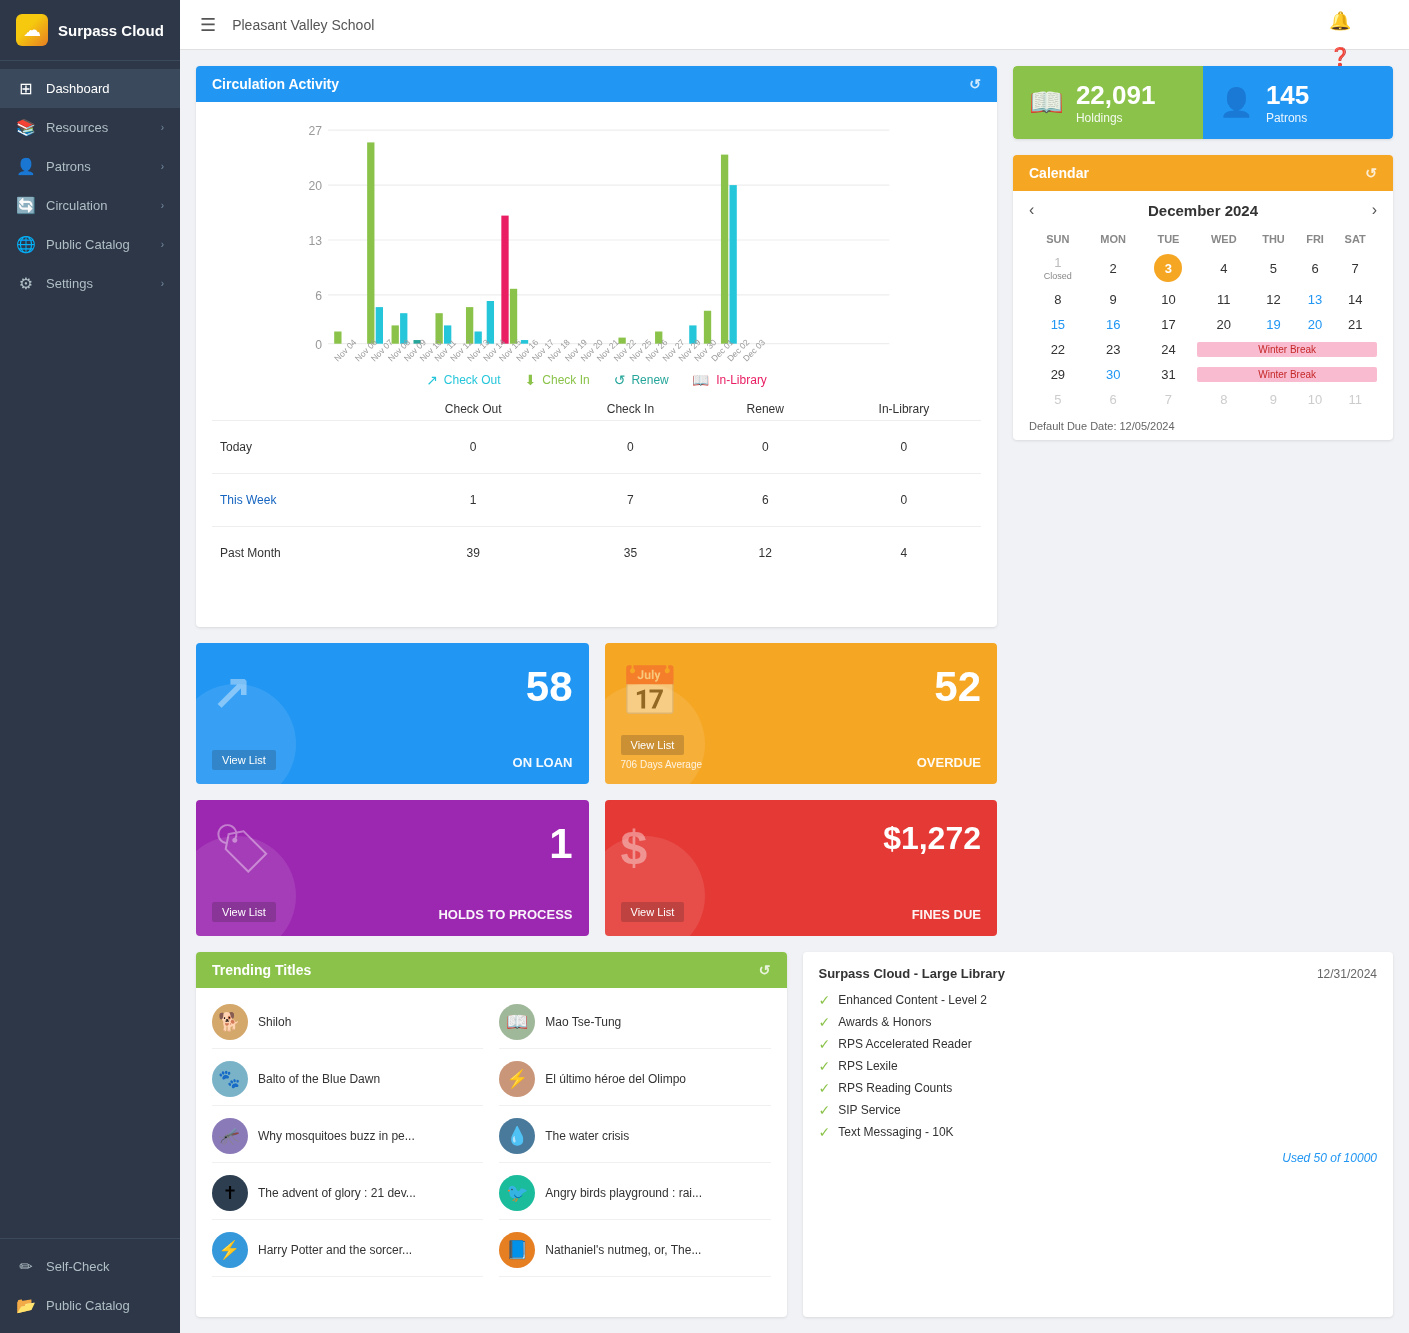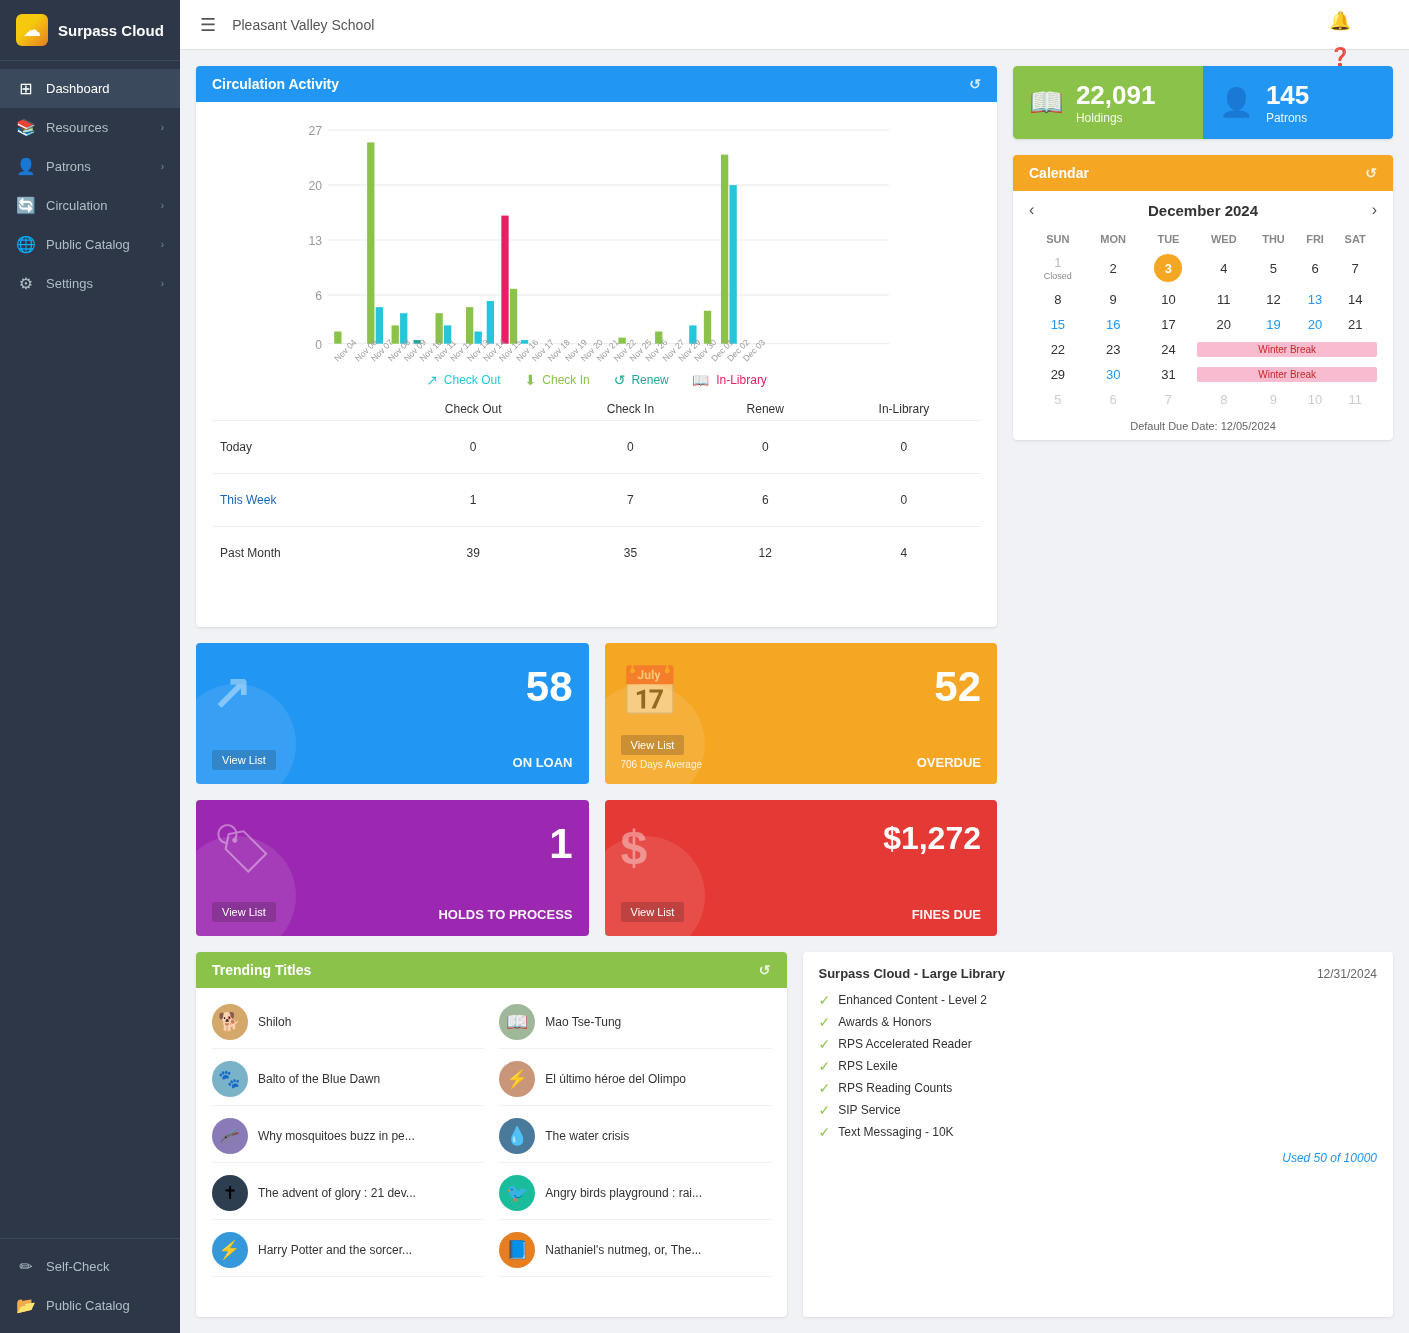--- a/index.html
+++ b/index.html
@@ -180,21 +180,21 @@
       background: #f5a623;
       border-radius: 50%;
       color: #fff;
       font-weight: 700;
     }
     .cal-closed { font-size: 9px; color: #888; display: block; margin-top: 1px; }
     .winter-break {
       background: #f8bbd0; color: #c62828; font-size: 10px;
       text-align: center; padding: 2px 4px; border-radius: 2px; display: block;
     }
-    .cal-due-date { font-size: 11px; color: #666; padding: 8px 16px; text-align: center; }
+    .cal-due-date { font-size: 11px; color: #666; padding: 8px 16px; }
 
     
     .metrics-row {
       grid-column: 1 / 2;
       grid-row: 2;
       display: grid;
       grid-template-columns: 1fr 1fr;
       gap: 16px;
     }
     .metric-card {

